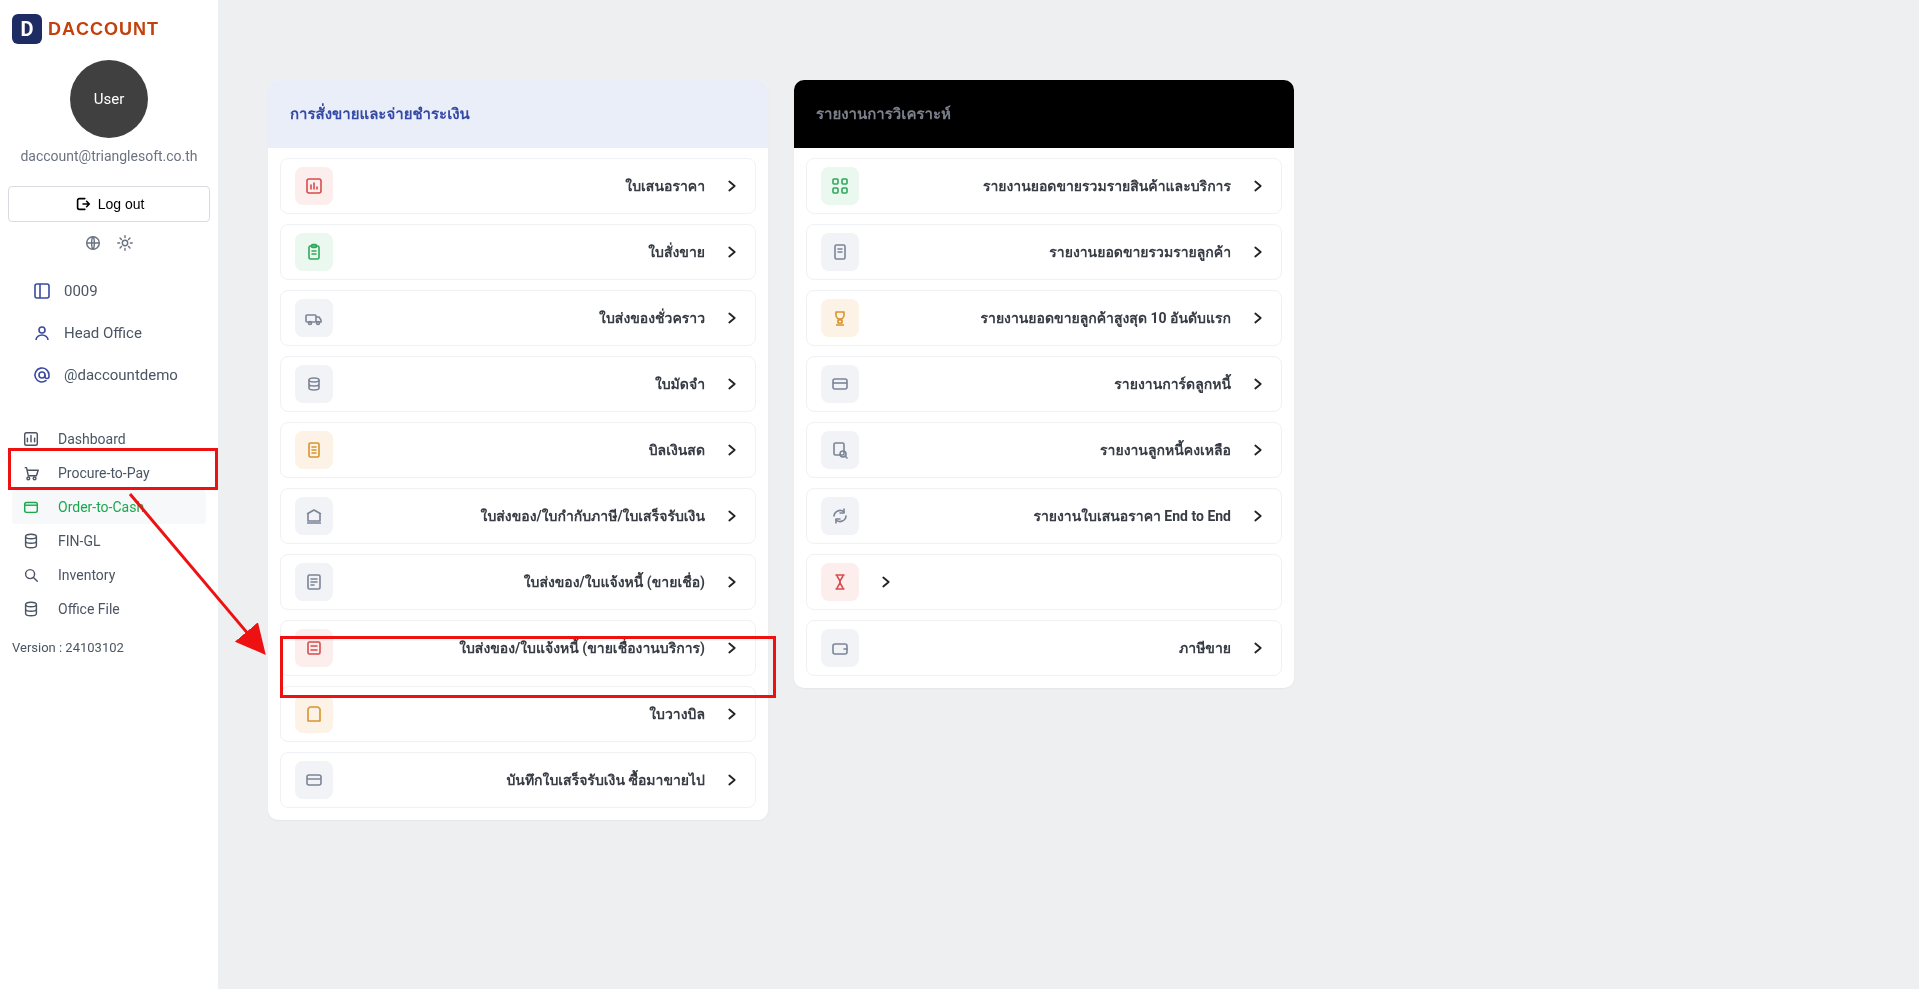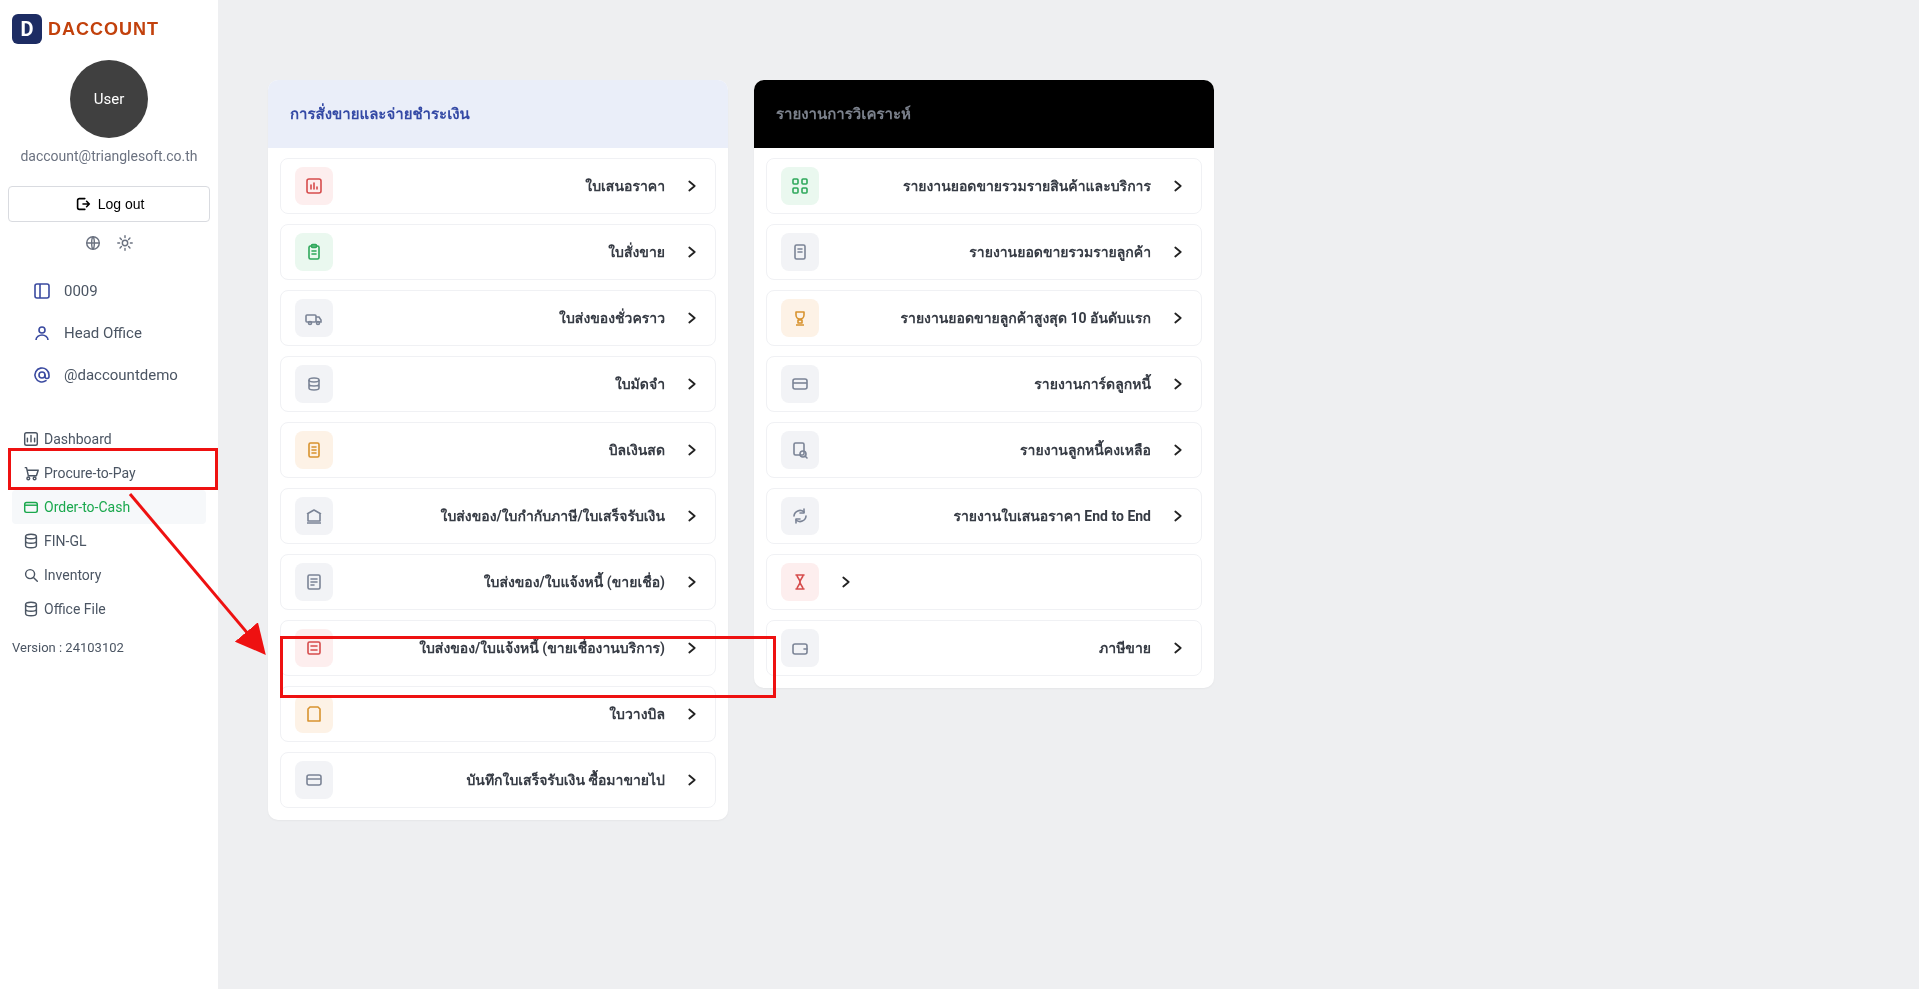--- a/index.html
+++ b/index.html
@@ -34,34 +34,34 @@
   .email { text-align:center; color:#6b7280; font-size:14px; margin-bottom:22px; word-break:break-all;}
   .logout-btn {
     display:flex; align-items:center; justify-content:center;
     width:202px; height:36px; border:1px solid #d9dbe0; border-radius:4px; background:#fff;
     font-size:14px; gap:6px; margin:0 auto 12px; cursor:pointer;
   }
   .small-icons { display:flex; justify-content:center; gap:14px; color:#6b7280; margin-bottom:18px;}
   .info-list { padding-left:24px; padding-right:8px; color:#4b5563; }
   .info-item { display:flex; align-items:center; gap:12px; height:42px; font-size:15px;}
   .nav { margin-top:26px; padding:0 4px;}
-  .nav-item { display:flex; align-items:center; gap:4px; height:34px; padding:0 10px; font-size:14px; color:#4b5563; border-radius:4px; cursor:pointer;}
+  .nav-item { display:flex; align-items:center; gap:18px; height:34px; padding:0 10px; font-size:14px; color:#4b5563; border-radius:4px; cursor:pointer;}
   .nav-item.active { color:#1aa84d; background:#f6f8fa; }
   .version { padding:8px 4px; font-size:13px; color:#4b5563; margin-top:6px;}
 
   .main {
     position:absolute;
     left:218px; top:0; right:0; bottom:0;
     padding: 80px 40px 0 50px;
     display:flex; gap:26px;
     align-items:flex-start;
   }
   .panel {
     background:#fff; border-radius:10px; box-shadow:0 1px 2px rgba(0,0,0,0.04);
-    width:460px;
+    width:500px;
     overflow:hidden;
   }
   .panel-header {
     padding:22px 22px; font-weight:700; font-size:15px;
   }
   .panel-header.blue { color:#3449a5; background:#eaeef9;}
   .panel-header.gray { color:#7c828d; background:#000000;}
   .panel-body { padding:0 12px 12px 12px;text-align:right;}
   .menu-row {
     display:flex; align-items:center; gap:18px;

